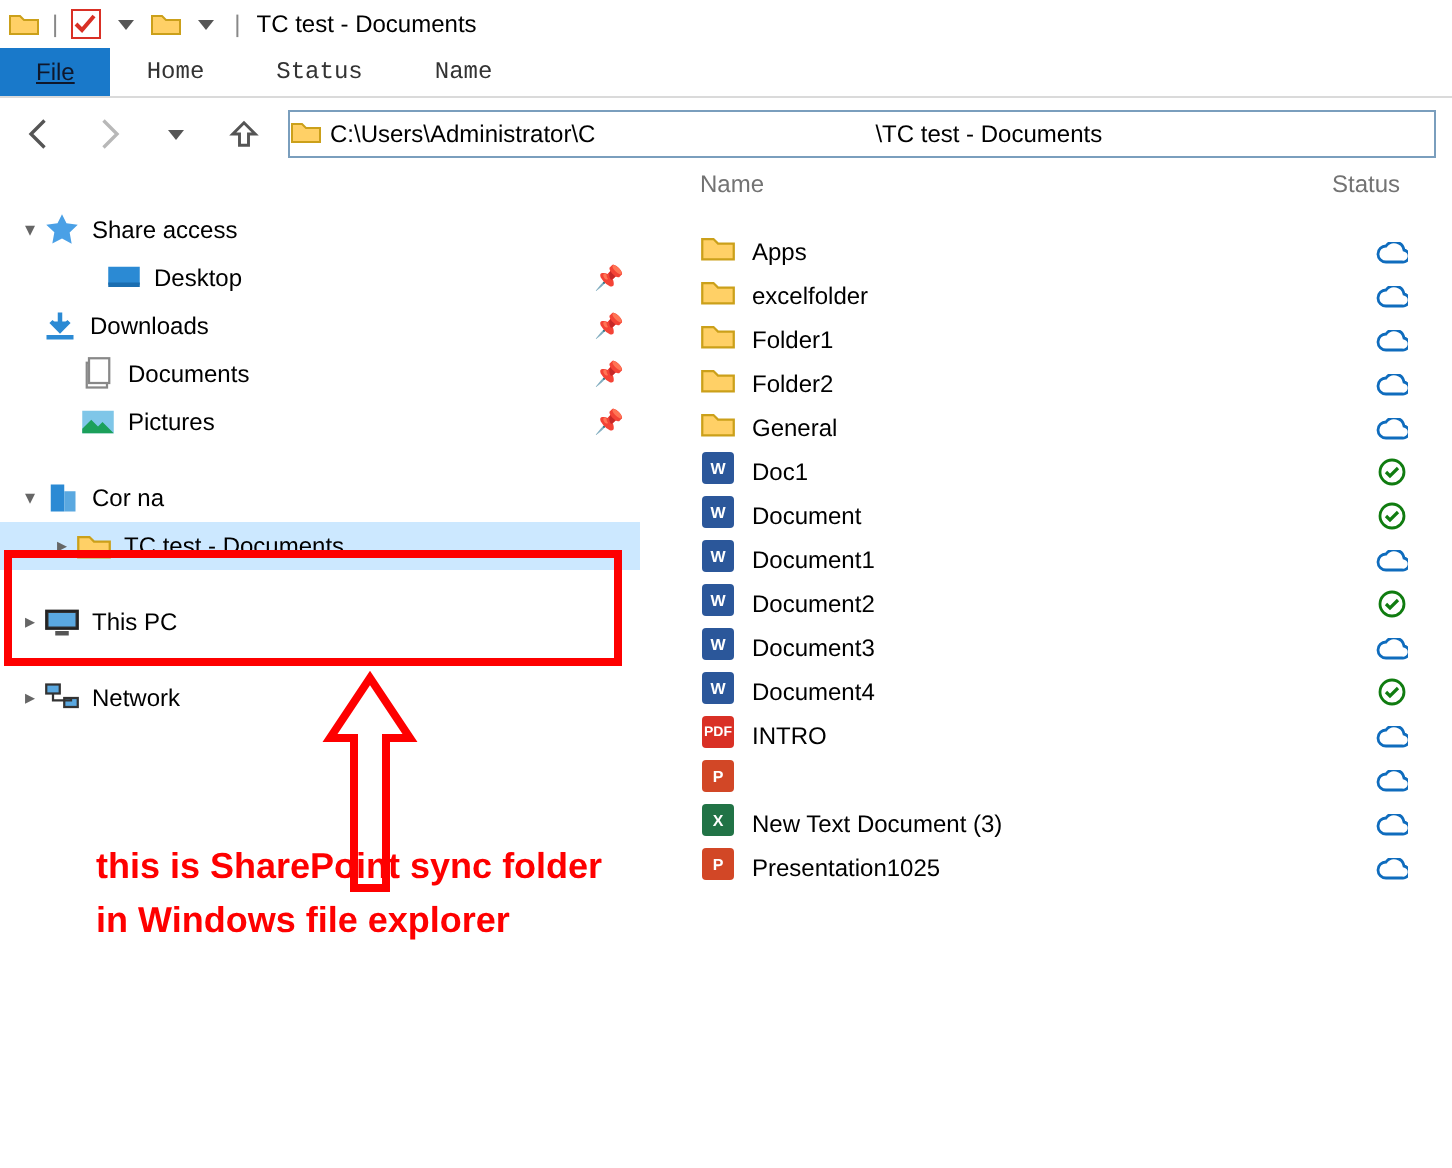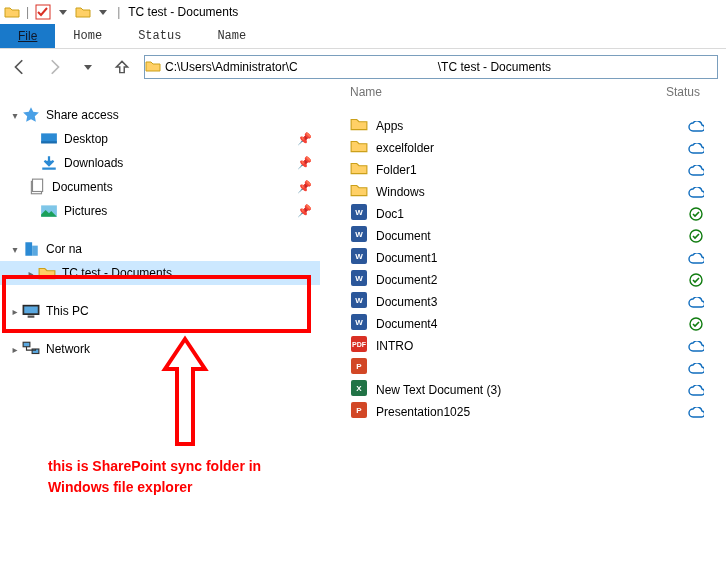--- a/index.html
+++ b/index.html
@@ -54,21 +54,21 @@
 
   .cloud { width:16px; height:12px; }
   .cloud path { fill:none; stroke:#0f6cbd; stroke-width:1.4; }
   .check-circle { width:14px; height:14px; }
   .check-circle circle { fill:none; stroke:#107c10; stroke-width:1.4; }
   .check-circle path { fill:none; stroke:#107c10; stroke-width:1.6; }
 
   
   .annot-box { position:absolute; border: 4px solid #fe0000; left: 2px; top: 275px; width: 309px; height: 58px; pointer-events:none; }
   .annot-arrow { position:absolute; left: 155px; top: 334px; pointer-events:none; }
-  .annot-text { position:absolute; left: 48px; top: 456px; color:#fe0000; font-weight:bold; font-size:14px; line-height:1.5; pointer-events:none; max-width: 260px; }
+  .annot-text { position:absolute; left: 48px; top: 420px; color:#fe0000; font-weight:bold; font-size:18px; line-height:1.5; pointer-events:none; max-width: 260px; }
 </style>
 </head>
 <body>
 
 <div class="titlebar">
   <div class="qat">
     <span class="icon">
       <svg viewBox="0 0 16 16">
           <path fill="#ffd066" stroke="#cba01a" d="M1 4h5l2 2h7v7H1z"></path>
         </svg>
@@ -140,41 +140,41 @@
     <div class="tree-group">
       <div class="tree-item" style="padding-left:8px">
         <span class="chev">▾</span>
         <span class="ti-icon">
           <svg viewBox="0 0 16 16">
               <path fill="#4aa0e6" d="M8 1l2 4 5 .7-3.6 3.4.9 5L8 11.8 3.7 14l.9-5L1 5.7 6 5z"></path>
             </svg>
         </span>
         <span>Share access</span>
       </div>
-      <div class="tree-item" style="padding-left:40px">
+      <div class="tree-item" style="padding-left:53px">
         <span class="ti-icon">
             <svg viewBox="0 0 16 16">
               <rect x="1" y="3" width="14" height="8" fill="#2b8ad4"></rect>
               <rect x="1" y="10" width="14" height="2" fill="#1a6db0"></rect>
             </svg>
           </span>
         <span>Desktop</span>
         <span class="pin">📌</span>
       </div>
-      <div class="tree-item" style="padding-left:40px">
+      <div class="tree-item" style="padding-left:21px">
         <span class="ti-icon">
             <svg viewBox="0 0 16 16">
               <path fill="#2b8ad4" d="M8 2v7M4 6l4 4 4-4" stroke="#2b8ad4" stroke-width="2"></path>
               <rect x="2" y="12" width="12" height="2" fill="#2b8ad4"></rect>
             </svg>
           </span>
         <span>Downloads</span>
         <span class="pin">📌</span>
       </div>
-      <div class="tree-item" style="padding-left:28px">
+      <div class="tree-item" style="padding-left:40px">
         <span class="ti-icon">
             <svg viewBox="0 0 16 16">
               <rect x="3" y="3" width="9" height="11" fill="#fff" stroke="#888"></rect>
               <rect x="4" y="1" width="9" height="11" fill="#fff" stroke="#888"></rect>
             </svg>
           </span>
         <span>Documents</span>
         <span class="pin">📌</span>
       </div>
       <div class="tree-item" style="padding-left:40px">
@@ -284,21 +284,34 @@
               <path d="M5 10a4 4 0 010-8 5 5 0 019 2 3 3 0 01-1 6H5z"></path>
             </svg>
           </span>
         </div>
         <div class="row">
           <span class="ficon">
             <svg viewBox="0 0 16 16">
               <path fill="#ffd066" stroke="#cba01a" d="M1 4h5l2 2h7v7H1z"></path>
             </svg>
           </span>
-          <span class="fname">Windows</span>
+          <span class="fname">Folder2</span>
+          <span class="fstatus">
+            <svg class="cloud" viewBox="0 0 16 12">
+              <path d="M5 10a4 4 0 010-8 5 5 0 019 2 3 3 0 01-1 6H5z"></path>
+            </svg>
+          </span>
+        </div>
+        <div class="row">
+          <span class="ficon">
+            <svg viewBox="0 0 16 16">
+              <path fill="#ffd066" stroke="#cba01a" d="M1 4h5l2 2h7v7H1z"></path>
+            </svg>
+          </span>
+          <span class="fname">General</span>
           <span class="fstatus">
             <svg class="cloud" viewBox="0 0 16 12">
               <path d="M5 10a4 4 0 010-8 5 5 0 019 2 3 3 0 01-1 6H5z"></path>
             </svg>
           </span>
         </div>
         <div class="row">
           <span class="ficon">
             <span class="word-badge">W</span>
           </span>

